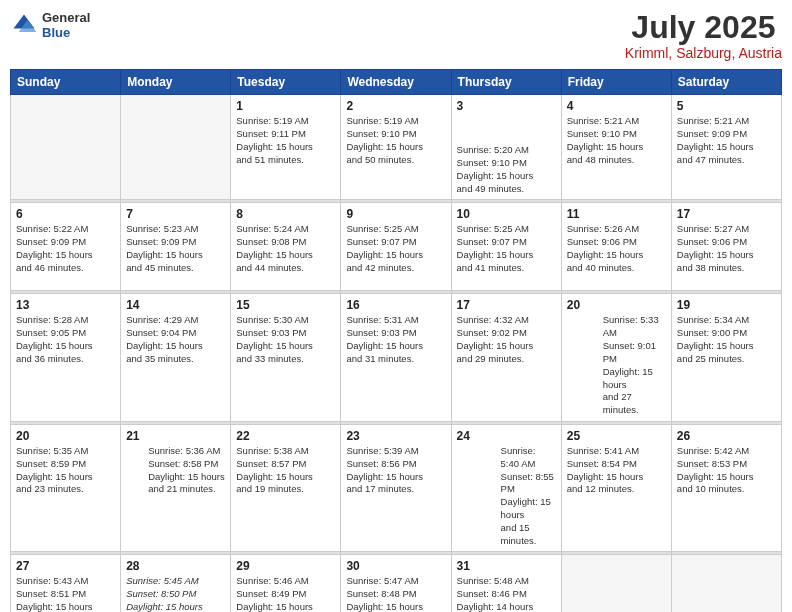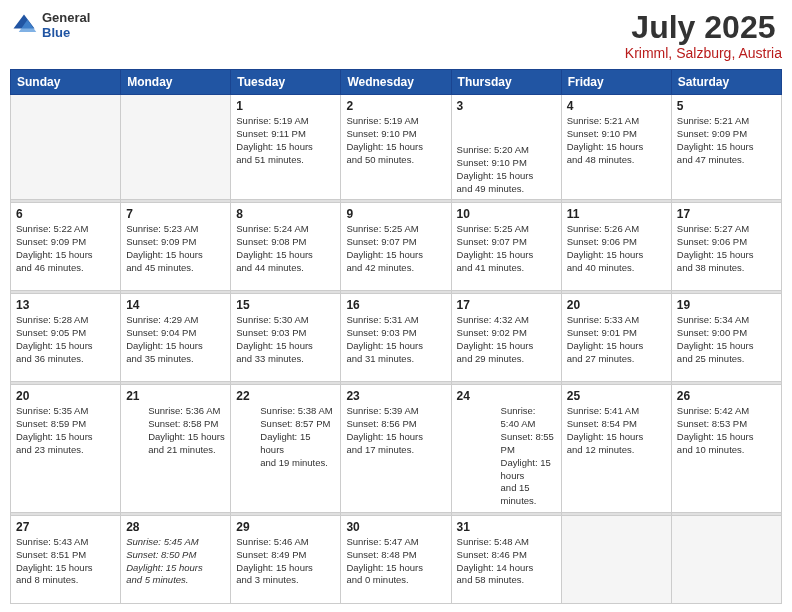--- a/index.html
+++ b/index.html
@@ -266,21 +266,21 @@
           </td>
           <td>
             <div class="day-num">17</div>
             <div class="day-info" style="white-space: pre-line;">Sunrise: 4:32 AM
 Sunset: 9:02 PM
 Daylight: 15 hours
 and 29 minutes.</div>
           </td>
           <td>
             <div class="day-num">20</div>
-            <div class="day-info" style="white-space: pre-line;">Sunrise: 5:33 AM
+            <div class="day-info" style="white-space: pre-line; margin-left: 36px;">Sunrise: 5:33 AM
 Sunset: 9:01 PM
 Daylight: 15 hours
 and 27 minutes.</div>
           </td>
           <td>
             <div class="day-num">19</div>
             <div class="day-info" style="white-space: pre-line;">Sunrise: 5:34 AM
 Sunset: 9:00 PM
 Daylight: 15 hours
 and 25 minutes.</div>
@@ -305,21 +305,21 @@
           </td>
           <td>
             <div class="day-num">21</div>
             <div class="day-info" style="white-space: pre-line; margin-left: 22px;">Sunrise: 5:36 AM
 Sunset: 8:58 PM
 Daylight: 15 hours
 and 21 minutes.</div>
           </td>
           <td>
             <div class="day-num">22</div>
-            <div class="day-info" style="white-space: pre-line; margin-left: 24px;">Sunrise: 5:38 AM
+            <div class="day-info" style="white-space: pre-line;">Sunrise: 5:38 AM
 Sunset: 8:57 PM
 Daylight: 15 hours
 and 19 minutes.</div>
           </td>
           <td>
             <div class="day-num">23</div>
             <div class="day-info" style="white-space: pre-line;">Sunrise: 5:39 AM
 Sunset: 8:56 PM
 Daylight: 15 hours
 and 17 minutes.</div>

